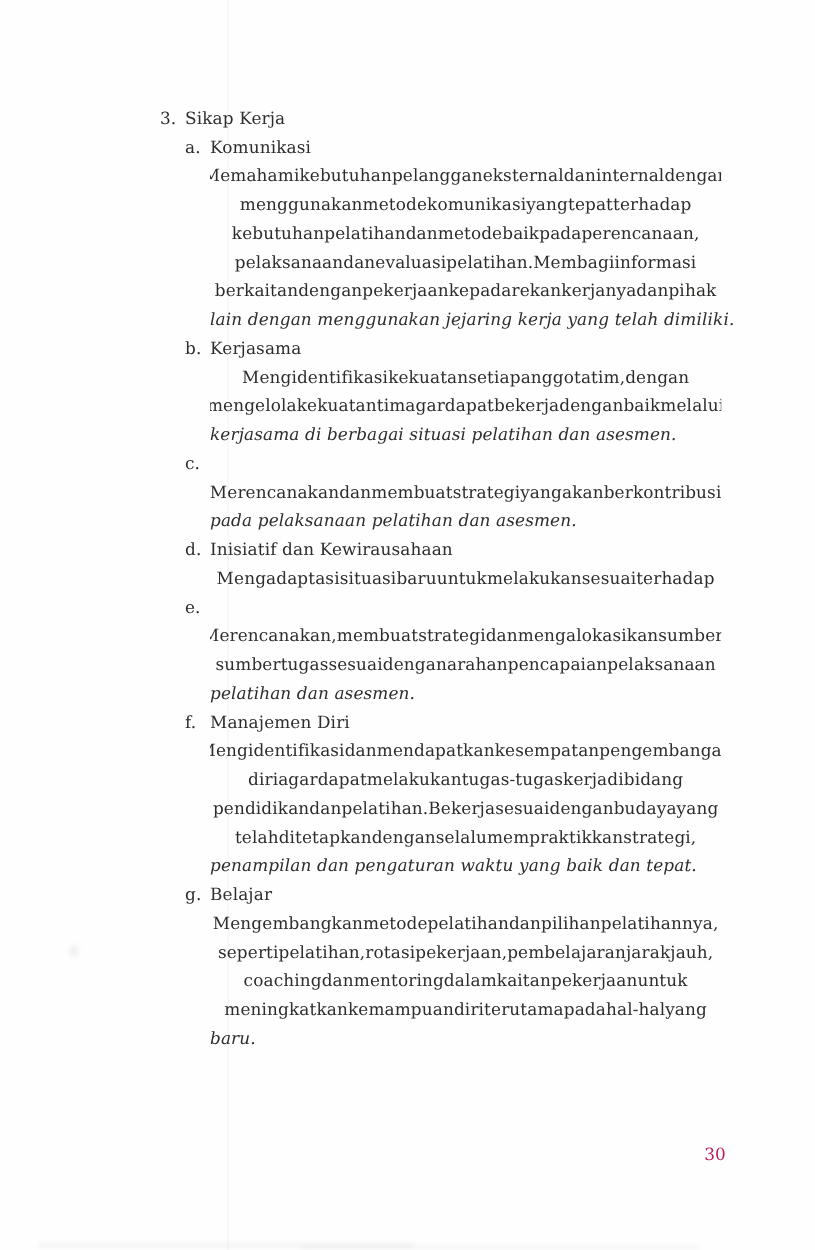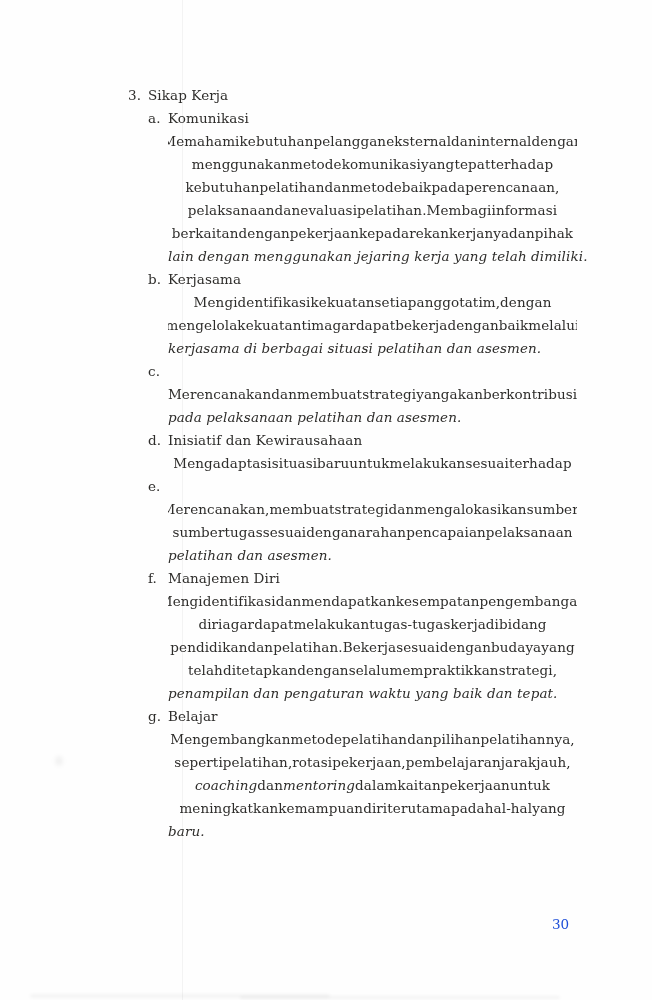--- a/index.html
+++ b/index.html
@@ -31,24 +31,24 @@
   }
   .head{display:flex;}
   .num{flex:0 0 20px;}
   .sections{margin-left:20px;}
   .sec-head{display:flex;}
   .letter{flex:0 0 20px;}
   .para{margin-left:20px;width:409px;}
   .jline{display:flex;justify-content:center;overflow:hidden;}
   .jline span{white-space:pre;flex:0 0 auto;}
   .lline{white-space:nowrap;font-style:italic;}
-  .it{font-style:italic;}
+  .it{}
   .page-number{
     position:absolute;left:552px;top:913px;width:40px;
-    font-size:13.5px;line-height:23px;color:#1d4ed8;text-align:left;
+    font-size:13.5px;line-height:23px;color:#be185d;text-align:center;
   }
 </style>
 </head>
 <body>
 
 <div class="page">
   <div class="fold-line"></div>
   <div class="smudge a"></div>
   <div class="smudge b"></div>
   <div class="smudge c"></div>

